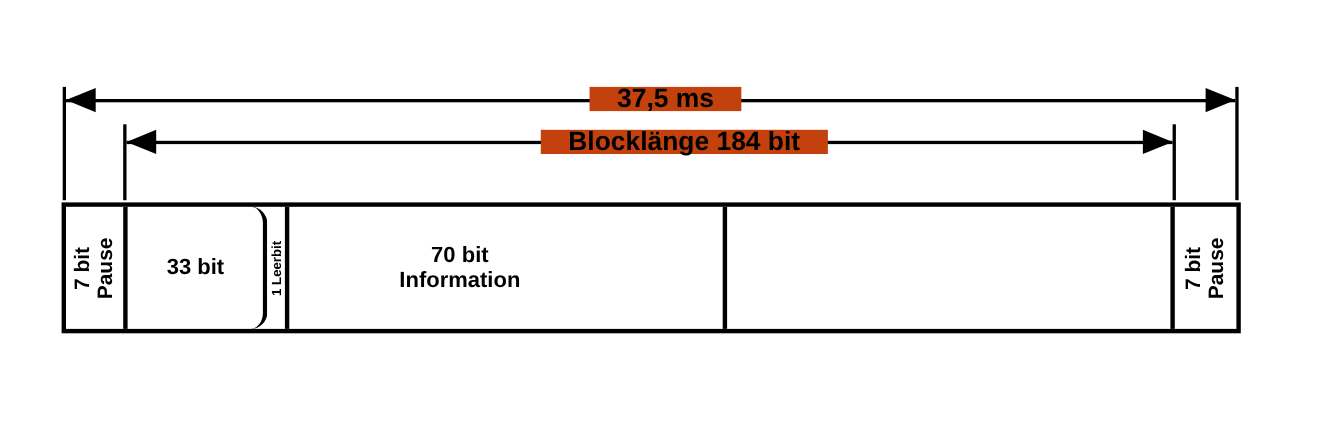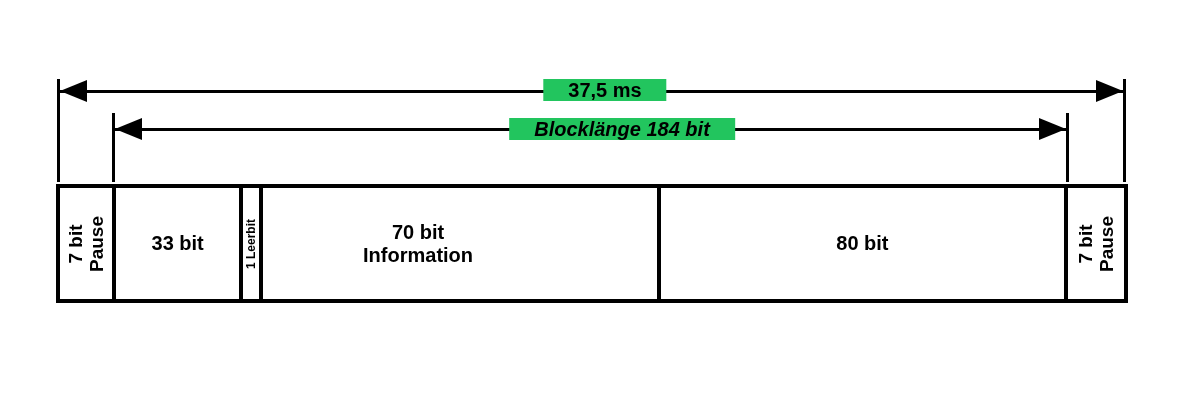--- a/index.html
+++ b/index.html
@@ -16,29 +16,29 @@
   
   .tick  { position: absolute; width: 3px; background: #000; }
   .hline { position: absolute; height: 3px; background: #000; }
   .arrowhead { position: absolute; width: 0; height: 0; }
   .arrowhead.left  { border-top: 11px solid transparent; border-bottom: 11px solid transparent; border-right: 27px solid #000; }
   .arrowhead.right { border-top: 11px solid transparent; border-bottom: 11px solid transparent; border-left: 27px solid #000; }
 
   .dim-label {
     position: absolute;
     transform: translateX(-50%);
-    background: #22c55e;
+    background: #c2410c;
     padding: 0 25px;
-    font-size: 20px;
+    font-size: 24px;
     font-weight: bold;
     line-height: 22px;
     white-space: nowrap;
   }
   #timing-label { left: 605px; top: 79px; }
-  #block-label  { left: 622px; top: 118px; font-style: italic; }
+  #block-label  { left: 622px; top: 118px; }
 
   
   #timing-line { left: 60px;  top: 90px;  width: 1063px; }
   #block-line  { left: 115px; top: 128px; width: 951px;  }
   #timing-tick-left  { left: 57px;   top: 79px;  height: 103px; }
   #timing-tick-right { left: 1123px; top: 79px;  height: 103px; }
   #block-tick-left   { left: 112px;  top: 113px; height: 69px;  }
   #block-tick-right  { left: 1066px; top: 113px; height: 69px;  }
   #timing-ah-left  { left: 60px;   top: 80px;  }
   #timing-ah-right { left: 1096px; top: 80px;  }
@@ -61,21 +61,21 @@
     display: flex;
     align-items: center;
     justify-content: center;
     text-align: center;
     font-weight: bold;
     font-size: 20px;
     line-height: 23px;
   }
   .seg:last-child { border-right: none; flex: 1; }
   .seg-pause1      { width: 56px;  }
-  .seg-praeambel   { width: 130px; }
+  .seg-praeambel   { width: 130px; border-radius: 15px; }
   .seg-leerbit     { width: 20px;  }
   .seg-information { width: 406px; }
   .seg-redundanz   { width: 416px; }
 
   .label-block .line { display: block; }
   .vtext {
     transform: rotate(-90deg);
     white-space: nowrap;
     font-size: 19px;
     line-height: 21px;
@@ -126,21 +126,20 @@
 
     <div class="seg seg-information">
       <div class="label-block offset-left">
         <span class="line">70 bit</span>
         <span class="line">Information</span>
       </div>
     </div>
 
     <div class="seg seg-redundanz">
       <div class="label-block">
-        <span class="line">80 bit</span>
       </div>
     </div>
 
     <div class="seg seg-pause2">
       <div class="vtext label-block">
         <span class="line">7 bit</span>
         <span class="line">Pause</span>
       </div>
     </div>
 

